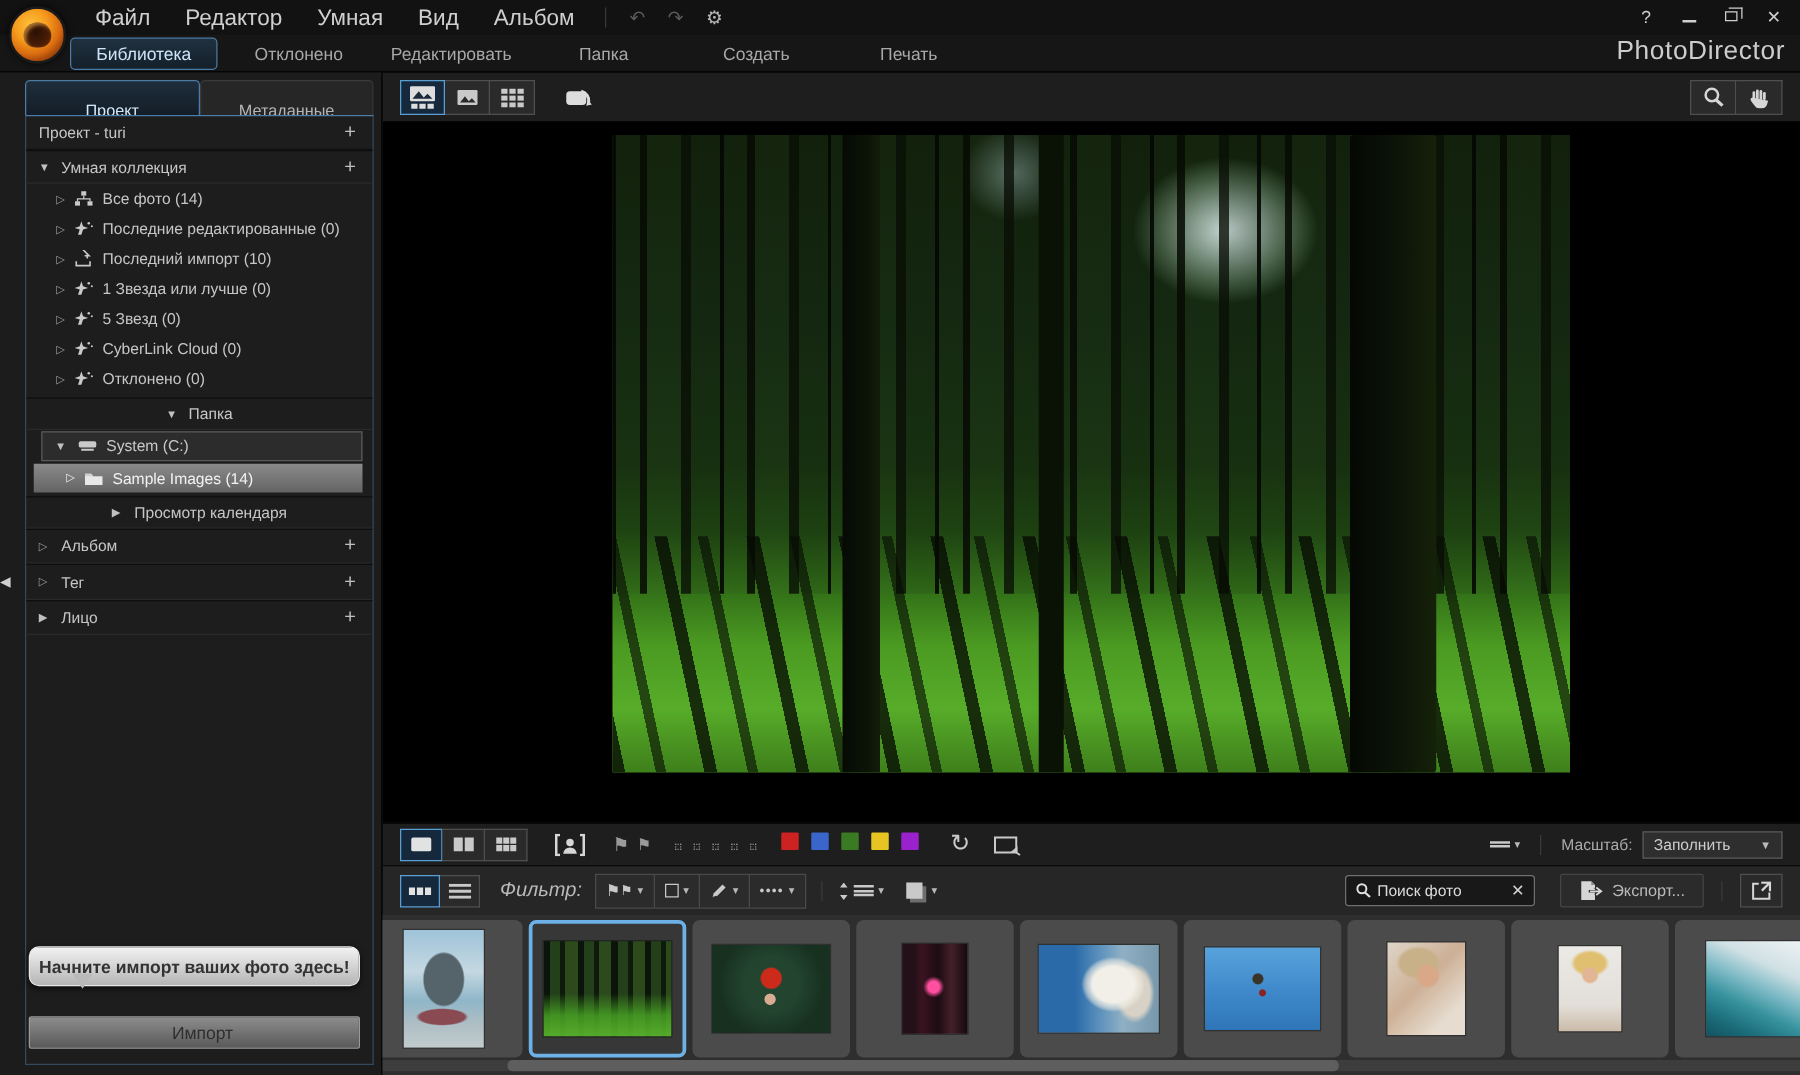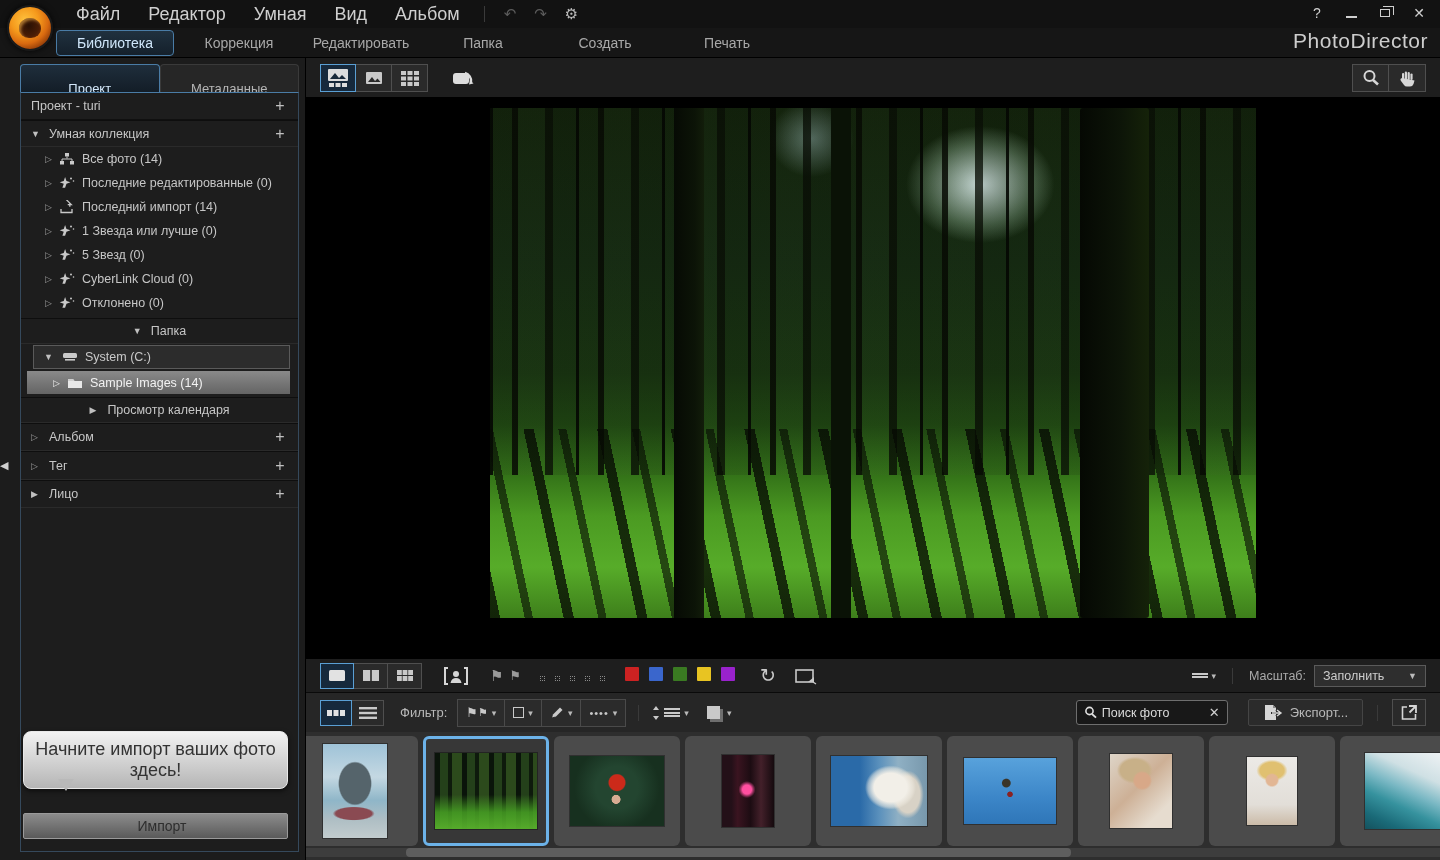--- a/index.html
+++ b/index.html
@@ -61,21 +61,21 @@
   .tree-item { display:flex; align-items:center; height:24px; font-size:12.5px;
     color:#c6c6c6; padding-left:24px; }
   .tri { font-size:9px; color:#9a9a9a; width:14px; }
   .ti { width:16px; height:14px; margin-right:7px; flex:0 0 16px; }
   .row-sys { height:24px; margin:1px 8px 1px 12px; border:1px solid #5a5a5a; background:#2c2c2c;
     display:flex; align-items:center; padding-left:10px; font-size:12.5px; }
   .row-sample { height:23px; margin:1px 8px 1px 6px; background:linear-gradient(180deg,#8a8a8a,#646464);
     display:flex; align-items:center; padding-left:26px; font-size:12.5px; color:#f2f2f2; }
   .spacer { flex:1; }
   .tooltip { margin:6px 10px 2px 2px; background:linear-gradient(180deg,#f2f2f2,#b5b5b5);
-    border:1px solid #e8e8e8; border-radius:8px; color:#333; font-size:18px; font-weight:normal;
+    border:1px solid #e8e8e8; border-radius:8px; color:#333; font-size:14px; font-weight:bold;
     text-align:center; padding:7px 4px; position:relative; box-shadow:0 2px 5px rgba(0,0,0,.6); }
   .tooltip::after { content:""; position:absolute; left:34px; bottom:-11px; border:8px solid transparent;
     border-top:12px solid #b9b9b9; }
   .import-btn { margin:22px 10px 4px 2px; height:26px; background:linear-gradient(180deg,#8c8c8c,#5a5a5a);
     border:1px solid #9a9a9a; border-radius:2px; color:#2e2e2e; font-size:14px;
     display:flex; align-items:center; justify-content:center;padding-left:13px; }
 
   
   .main { flex:1; display:flex; flex-direction:column; min-width:0; background:#000; }
   .viewer-toolbar { height:40px; flex:0 0 40px; background:#1e1e1e; border-bottom:1px solid #000;
@@ -116,21 +116,21 @@
   .chip { width:14px; height:14px; margin:0 5px; display:inline-block; border-radius:1px; }
   .scale-select { width:112px; height:22px; background:#2e2e2e; border:1px solid #5a5a5a;
     display:flex; align-items:center; font-size:12.5px; color:#cccccc; padding:0 8px; margin-left:8px; }
   .scale-select .car { margin-left:auto; font-size:9px; color:#bbb; }
   .lines-ico { display:flex; align-items:center; }
   .lines-ico .ln { width:16px; height:2px; background:#c9c9c9; margin:1.5px 0; }
 
   
   .filter-bar { height:40px; flex:0 0 40px; background:#262626; border-top:1px solid #0a0a0a;
     display:flex; align-items:center; padding:0 14px; }
-  .flabel { font-size:13px; color:#b9b9b9; margin:0 10px 0 16px; }
+  .flabel { font-size:16px; color:#b9b9b9; margin:0 10px 0 16px;font-style:italic; }
   .fgrp { display:flex; border:1px solid #4a4a4a; background:#2b2b2b; height:28px; }
   .fgrp .fbtn { display:flex; align-items:center; padding:0 8px; border-right:1px solid #4a4a4a; }
   .fgrp .fbtn:last-child { border-right:none; }
   .car { font-size:9px; color:#b9b9b9; margin-left:4px; }
   .search-box { width:152px; height:25px; border:1px solid #6e6e6e; border-radius:3px;
     background:#181818; display:flex; align-items:center; padding:0 7px; }
   .search-box input { flex:1; min-width:0; background:transparent; border:none; outline:none;
     color:#e2e2e2; font-size:12.5px; font-family:inherit; }
   .search-box input::placeholder { color:#dcdcdc; opacity:1; }
   .export-btn { height:27px; display:flex; align-items:center; gap:7px; padding:0 14px;
@@ -214,21 +214,21 @@
         </span>
       <span class="wc">
           <span class="wc-max"></span>
         </span>
       <span class="wc">✕</span>
     </div>
   </div>
 
   <div class="tabrow">
     <span class="mode-tab active">Библиотека</span>
-    <span class="mode-tab">Коррекция</span>
+    <span class="mode-tab">Отклонено</span>
     <span class="mode-tab">Редактировать</span>
     <span class="mode-tab">Папка</span>
     <span class="mode-tab">Создать</span>
     <span class="mode-tab">Печать</span>
     <span class="app-title">PhotoDirector</span>
   </div>
 
   <div class="body">
 
     <div class="sidebar">
@@ -270,21 +270,21 @@
               <circle cx="14.5" cy="5" r="0.8" fill="#c9c9c9"></circle>
             </svg>
           <span>Последние редактированные (0)</span>
         </div>
         <div class="tree-item">
           <span class="tri">▷</span>
           <svg class="ti" viewBox="0 0 16 14">
               <path d="M3 2 h7 l-2.5 2.5 M8 2 l2.5 2.5" stroke="#c9c9c9" stroke-width="1.3" fill="none" transform="rotate(45 8 6)"></path>
               <path d="M2 9 v3.5 h11 V9" stroke="#c9c9c9" stroke-width="1.3" fill="none"></path>
             </svg>
-          <span>Последний импорт (14)</span>
+          <span>Последний импорт (10)</span>
         </div>
         <div class="tree-item">
           <span class="tri">▷</span>
           <svg class="ti" viewBox="0 0 16 14">
               <path d="M6 13 L7.5 8.5 L3 7 L7.5 5.5 L9 1 L10.5 5.5 L15 7 L10.5 8.5 L9 13 Z" transform="translate(-2,0) scale(.9)" fill="#c9c9c9"></path>
               <circle cx="12" cy="2.5" r="1" fill="#c9c9c9"></circle>
               <circle cx="14.5" cy="5" r="0.8" fill="#c9c9c9"></circle>
             </svg>
           <span>1 Звезда или лучше (0)</span>
         </div>

